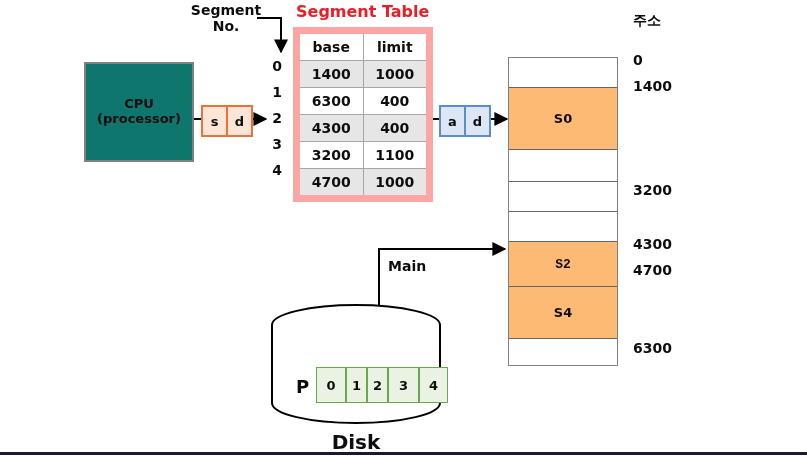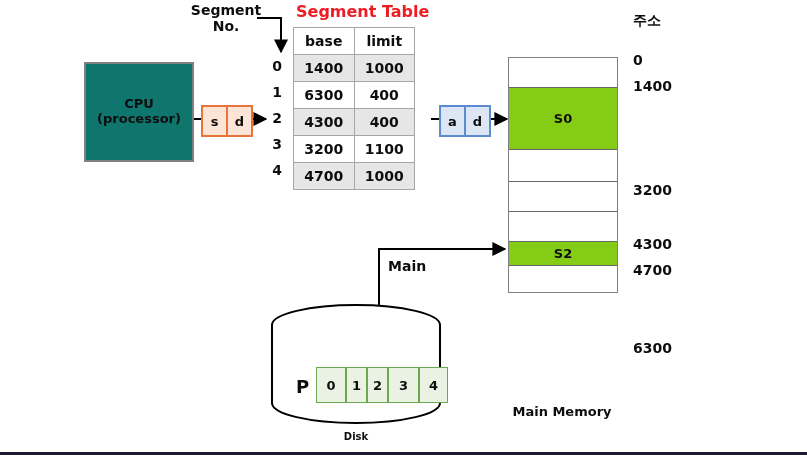--- a/index.html
+++ b/index.html
@@ -44,22 +44,22 @@
     flex:1;display:flex;align-items:center;justify-content:center;
     font-size:13px;font-weight:700;
   }
   #ad-reg .cell+.cell{border-left:2px solid #5b8bd0;}
 
   
   #seg-title{left:296px;top:2px;font-size:16px;font-weight:700;color:#ee1c25;}
   #seg-no-label{left:180px;top:2px;width:92px;font-size:14px;}
 
   #seg-table{
-    left:293px;top:27px;width:122px;
-    border-collapse:collapse;border:1px solid #fca5a5;
+    left:293px;top:27px;width:140px;
+    border-collapse:collapse;border:7px solid #fca5a5;
   }
   #seg-table td,#seg-table th{
     border:1px solid #a6a6a6;width:69px;height:26px;
     text-align:center;font-size:14px;font-weight:700;padding:0;
   }
   #seg-table th{background:#ffffff;}
   #seg-table tr.shade td{background:#e6e6e6;}
   #seg-table tr.plain td{background:#ffffff;}
 
   .rowidx{
@@ -70,30 +70,30 @@
   
   #mem-col{left:508px;top:57px;width:108px;border:1px solid #808080;}
   .mem-band{
     width:108px;box-sizing:border-box;
     border-bottom:1px solid #666;
     display:flex;align-items:center;justify-content:center;
     font-size:13px;font-weight:700;
   }
   .mem-band:last-child{border-bottom:none;}
   .mem-band.free{background:#ffffff;}
-  .mem-band.used{background:#84cc16;}
+  .mem-band.used{background:#fdba74;}
 
   #mem-caption{left:508px;top:405px;width:108px;font-size:13px;}
   #addr-head{left:633px;top:12px;font-size:14px;font-weight:700;}
   .addr{left:633px;font-size:14px;font-weight:700;white-space:nowrap;}
 
   
   #disk{left:270px;top:303px;width:172px;height:122px;}
   #disk svg{display:block;}
-  #disk-caption{left:270px;top:431px;width:172px;font-size:10px;}
+  #disk-caption{left:270px;top:431px;width:172px;font-size:20px;}
   #disk-p{left:296px;top:376px;font-size:18px;font-weight:700;}
   #disk-blocks{left:316px;top:367px;height:36px;display:flex;}
   .dblk{
     border:1px solid #6aa84f;background:#eaf2e4;height:36px;
     box-sizing:border-box;display:flex;align-items:center;justify-content:center;
     font-size:13px;font-weight:700;
   }
   #load-label{left:388px;top:258px;font-size:14px;font-weight:700;}
 
   #bottom-rule{left:0;top:452px;width:807px;height:3px;background:#1a1a2e;}
@@ -188,25 +188,25 @@
   <div class="abs addr" style="top:236px;">4300</div>
   <div class="abs addr" style="top:262px;">4700</div>
   <div class="abs addr" style="top:340px;">6300</div>
 
   <div class="abs" id="mem-col">
     <div class="mem-band free" style="height:30px;"></div>
     <div class="mem-band used" style="height:62px;">S0</div>
     <div class="mem-band free" style="height:32px;"></div>
     <div class="mem-band free" style="height:30px;"></div>
     <div class="mem-band free" style="height:30px;"></div>
-    <div class="mem-band used" style="height:24px;">S2</div>
+    <div class="mem-band used" style="height:45px;font-family:Liberation Mono, monospace;">S2</div>
+    <div class="mem-band used" style="height:52px;">S4</div>
     <div class="mem-band free" style="height:26px;"></div>
   </div>
 
-  <div class="abs lbl" id="mem-caption">Main Memory</div>
 
   <div class="abs" id="disk">
     <svg width="172" height="122" viewBox="0 0 172 122">
       <ellipse cx="86" cy="22" rx="84" ry="20" fill="#fff" stroke="#000" stroke-width="2"></ellipse>
       <path d="M 2 22 L 2 100 A 84 20 0 0 0 170 100 L 170 22" fill="#fff" stroke="#000" stroke-width="2"></path>
     </svg>
   </div>
 
   <div class="abs" id="disk-p">P</div>
 

